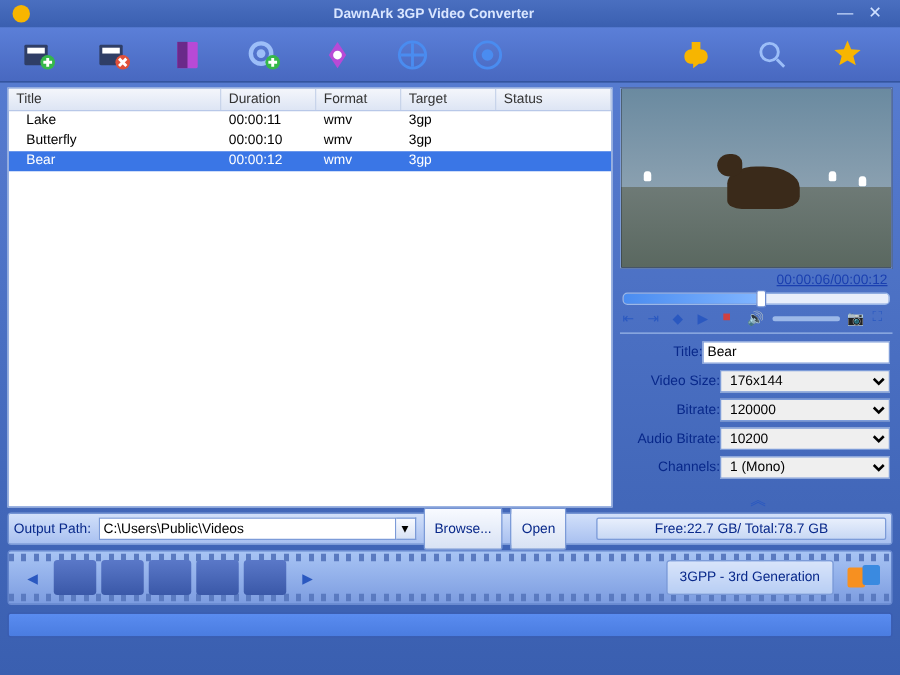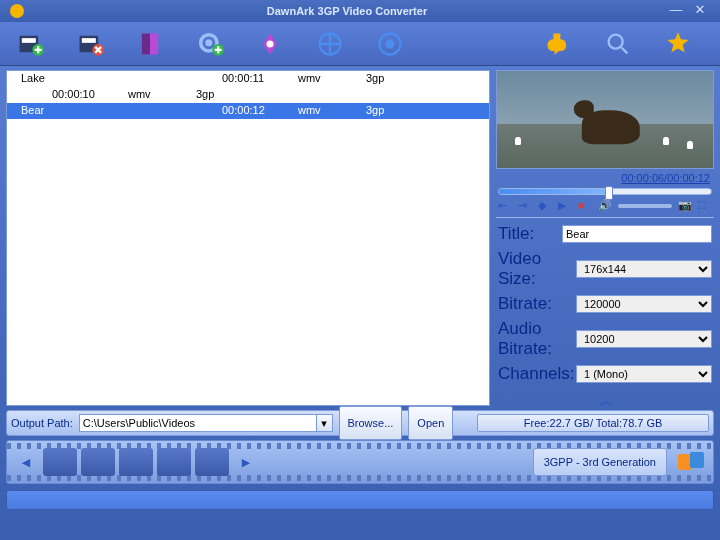--- a/index.html
+++ b/index.html
@@ -14,36 +14,36 @@
 .toolsp{flex:1;}
 .main{display:flex;height:340px;padding:4px 6px 0 6px;}
 .listwrap{flex:1;background:#fff;border:1px solid #7c9bd8;display:flex;flex-direction:column;}
 .lhead{display:flex;height:18px;background:linear-gradient(#f4f6fb,#dde5f4);border-bottom:1px solid #b8c8e8;}
 .lh{border-right:1px solid #c8d4ea;padding:2px 6px;font-size:11px;color:#333;}
 .lh0{width:170px;} .lh1{width:76px;} .lh2{width:68px;} .lh3{width:76px;} .lh4{flex:1;}
 .lbody{flex:1;overflow:auto;}
 .lrow{display:flex;height:16px;}
 .lrow.sel{background:#3a76e6;color:#fff;}
 .lc{padding:1px 6px;font-size:11px;}
-.lc0{width:170px;padding-left:14px;} .lc1{width:76px;margin-left:39px;} .lc2{width:68px;} .lc3{width:76px;} .lc4{flex:1;}
+.lc0{width:170px;padding-left:14px;} .lc1{width:76px;} .lc2{width:68px;} .lc3{width:76px;} .lc4{flex:1;}
 .side{width:218px;margin-left:6px;display:flex;flex-direction:column;}
 .preview{height:145px;background:#000;border:1px solid #7c9bd8;position:relative;overflow:hidden;}
 .preview .scene{position:absolute;inset:0;background:linear-gradient(#6a8aa0 0%,#8aa0b0 55%,#6e7a76 55%,#5a6860 100%);}
 .bear{position:absolute;left:50%;top:48%;width:58px;height:34px;background:#3a2a1a;border-radius:40% 50% 30% 20%;transform:translate(-40%,-20%);}
 .bear:before{content:"";position:absolute;left:-8px;top:-10px;width:20px;height:18px;background:#3a2a1a;border-radius:50% 40% 40% 50%;}
 .bird{position:absolute;width:6px;height:8px;background:#fff;border-radius:40% 40% 20% 20%;}
 .b1{left:18px;top:66px;} .b2{left:166px;top:66px;} .b3{left:190px;top:70px;}
 .time{color:#1a3fb0;text-align:right;padding:3px 4px;font-size:11px;text-decoration:underline;}
 .seek{height:10px;border:1px solid #9cb8e8;border-radius:4px;margin:1px 2px 4px;background:linear-gradient(90deg,#4a8cf0,#7fb4ff 50%,#e8eefb 50%);position:relative;}
 .knob{position:absolute;left:50%;top:-3px;width:8px;height:14px;background:#fff;border:1px solid #6a8ad0;border-radius:2px;}
 .pctrl{display:flex;align-items:center;gap:6px;padding:0 2px 4px;}
 .pico{width:14px;height:14px;cursor:pointer;color:#2a58c0;}
 .form{border-top:1px solid #9cb8e8;padding:6px 2px 0;}
 .frow{display:flex;align-items:center;margin-bottom:5px;}
-.flab{width:78px;color:#08288a;font-size:17px;}
+.flab{width:78px;color:#08288a;font-size:11px;text-align:right;}
 .fin{flex:1;height:18px;border:1px solid #7c9bd8;font-size:11px;padding:1px 3px;}
 .chev{height:14px;text-align:center;color:#2a58c0;font-size:14px;letter-spacing:-4px;cursor:pointer;margin-top:3px;}
 .outbar{height:26px;margin:4px 6px 0;display:flex;align-items:center;padding:0 4px;background:linear-gradient(#d2e0fa,#a8c0f0);border:1px solid #7c9bd8;border-radius:3px;}
 .outlab{color:#08288a;margin-right:6px;}
 .outin{flex:1;max-width:260px;height:18px;border:1px solid #7c9bd8;font-size:11px;padding:1px 3px;}
 .obtn{height:34px;padding:0 8px;margin-left:6px;background:linear-gradient(#f8faff,#d8e2f4);border:1px solid #7c9bd8;border-radius:2px;cursor:pointer;font-size:11px;color:#08288a;}
 .disk{flex:1;margin-left:24px;height:18px;background:linear-gradient(#e8effc,#c8d8f4);border:1px solid #7c9bd8;border-radius:2px;display:flex;align-items:center;justify-content:center;color:#08288a;font-size:11px;}
 .filmstrip{height:44px;margin:4px 6px 0;background:linear-gradient(#a8c4f4,#7c9ce0);border:1px solid #6a8ad0;border-radius:3px;position:relative;display:flex;align-items:center;padding:0 4px;}
 .fs-perfs{position:absolute;left:0;right:0;height:6px;background:repeating-linear-gradient(90deg,#5a7ac0 0 4px,transparent 4px 10px);}
 .fs-perfs.top{top:2px;} .fs-perfs.bot{bottom:2px;}
@@ -126,29 +126,37 @@
     </div>
   <div class="tbtn">
       <svg viewBox="0 0 24 24">
         <path d="M12 2l2.5 6 6.5.5-5 4.2 1.7 6.3L12 15.8 6.3 19l1.7-6.3-5-4.2 6.5-.5z" fill="#f7b500"></path>
       </svg>
     </div>
 </div>
 
 <div class="main">
   <div class="listwrap">
+    <div class="lhead">
+      <div class="lh lh0">Title</div>
+      <div class="lh lh1">Duration</div>
+      <div class="lh lh2">Format</div>
+      <div class="lh lh3">Target</div>
+      <div class="lh lh4">Status</div>
+    </div>
     <div class="lbody">
       <div class="lrow">
         <div class="lc lc0">Lake</div>
         <div class="lc lc1">00:00:11</div>
         <div class="lc lc2">wmv</div>
         <div class="lc lc3">3gp</div>
         <div class="lc lc4"></div>
       </div>
       <div class="lrow">
+        <div class="lc lc0">Butterfly</div>
         <div class="lc lc1">00:00:10</div>
         <div class="lc lc2">wmv</div>
         <div class="lc lc3">3gp</div>
         <div class="lc lc4"></div>
       </div>
       <div class="lrow sel">
         <div class="lc lc0">Bear</div>
         <div class="lc lc1">00:00:12</div>
         <div class="lc lc2">wmv</div>
         <div class="lc lc3">3gp</div>

